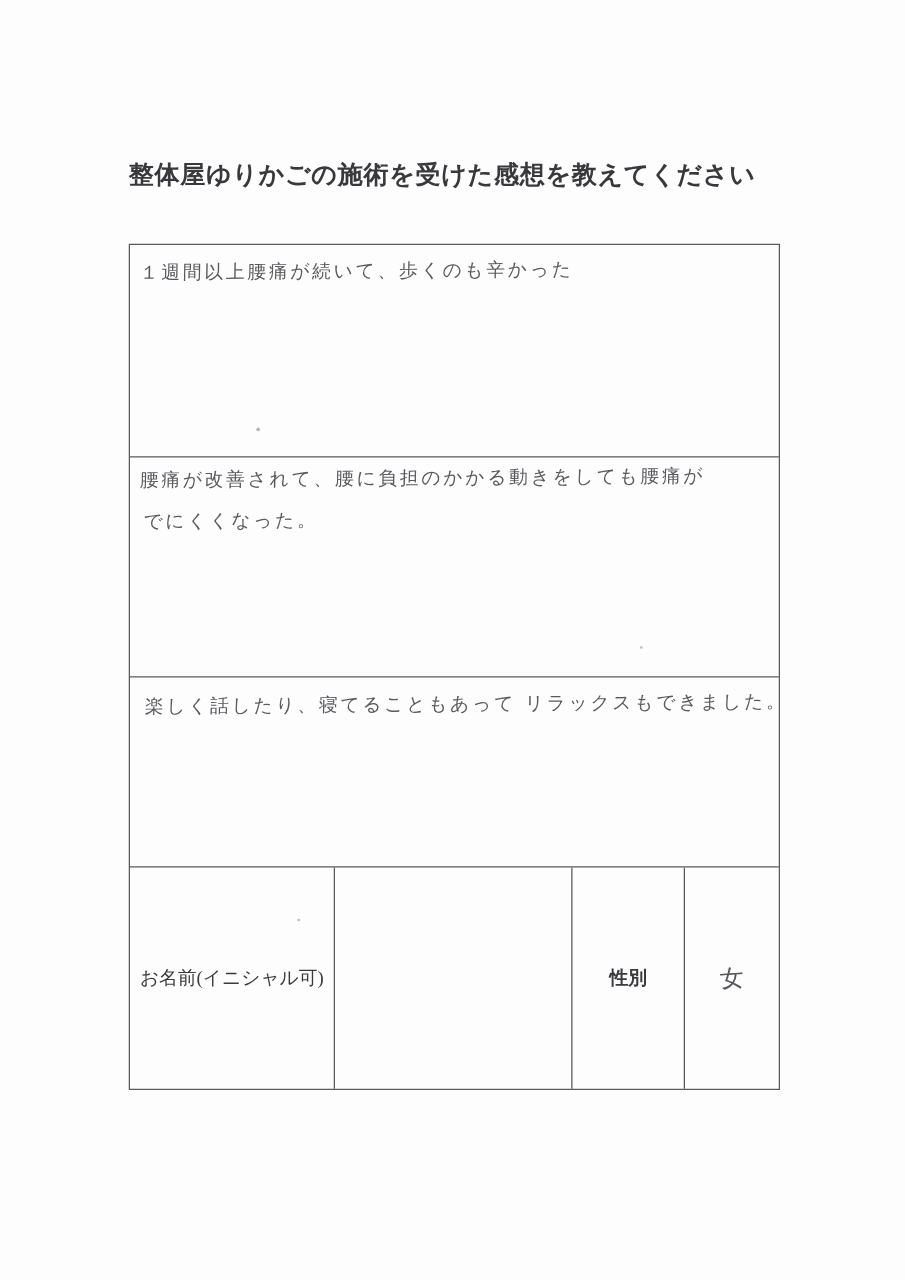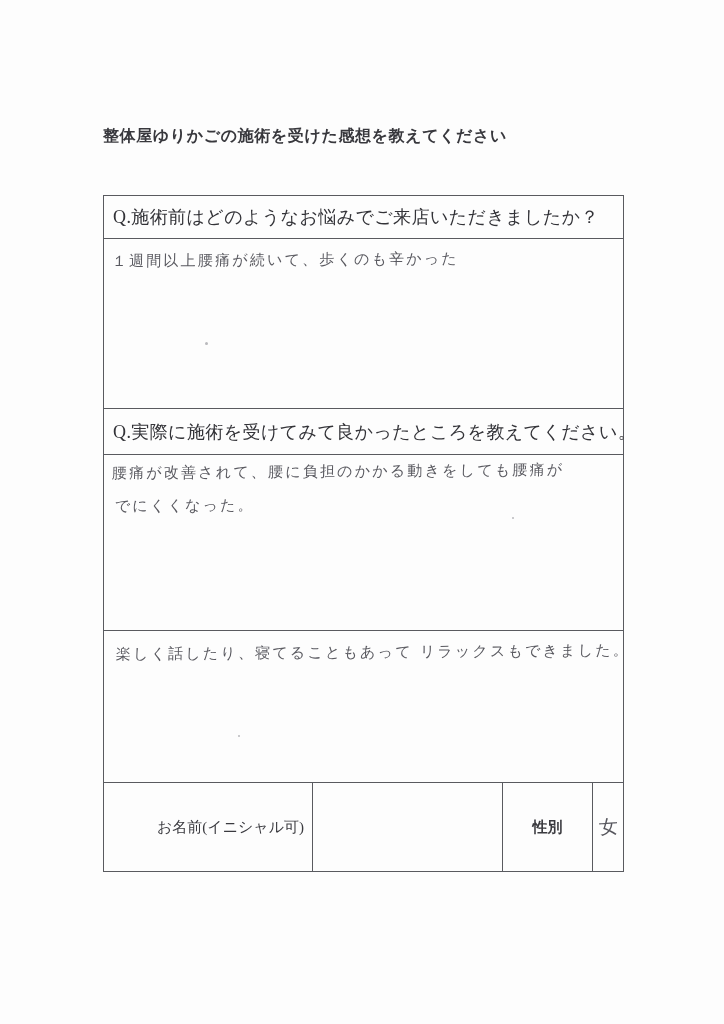--- a/index.html
+++ b/index.html
@@ -15,21 +15,21 @@
     background: #fdfdfd;
     overflow: hidden;
     font-family: "Liberation Serif", "DejaVu Serif", serif;
     color: #3a3a3f;
   }
   .title {
     position: absolute;
     left: 103px;
     top: 126px;
     margin: 0;
-    font-size: 16px;
+    font-size: 20px;
     font-weight: 600;
     letter-spacing: 0.6px;
     color: #38383d;
     white-space: nowrap;
   }
   .form-table {
     position: absolute;
     left: 103px;
     top: 195px;
     width: 521px;
@@ -69,21 +69,21 @@
     align-items: stretch;
     font-size: 15px;
   }
   .cell {
     box-sizing: border-box;
     border-right: 1.5px solid #595a5f;
     display: flex;
     align-items: center;
     justify-content: center;
   }
-  .cell-name-label   { width: 164px; margin-left: 45px; }
+  .cell-name-label   { width: 164px; }
   .cell-name-value   { width: 190px; }
   .cell-gender-label { width: 90px; font-weight: bold; }
   .cell-gender-value { flex: 1 1 auto; border-right: none; }
   .hw {
     position: absolute;
     font-family: "DejaVu Sans", sans-serif;
     font-size: 15px;
     letter-spacing: 2.2px;
     color: #4c4c53;
     white-space: nowrap;
@@ -107,30 +107,24 @@
 </style>
 </head>
 <body>
 
 <div class="page">
 
   <h1 class="title">整体屋ゆりかごの施術を受けた感想を教えてください</h1>
 
   <div class="form-table">
 
-    <div class="row q-header h-q1">
-      <span>Q.施術前はどのようなお悩みでご来店いただきましたか？</span>
-    </div>
     <div class="row a-q1">
       <span class="hw" style="left:8px; top:13px;">１週間以上腰痛が続いて、歩くのも辛かった</span>
     </div>
 
-    <div class="row q-header h-q2">
-      <span>Q.実際に施術を受けてみて良かったところを教えてください。</span>
-    </div>
     <div class="row a-q2">
       <span class="hw" style="left:8px; top:9px;">腰痛が改善されて、腰に負担のかかる動きをしても腰痛が</span>
       <span class="hw" style="left:11px; top:42px;">でにくくなった。</span>
     </div>
 
     <div class="row a-q3">
       <span class="hw" style="left:12px; top:14px;">楽しく話したり、寝てることもあって リラックスもできました。</span>
     </div>
 
     <div class="row footer-row">

